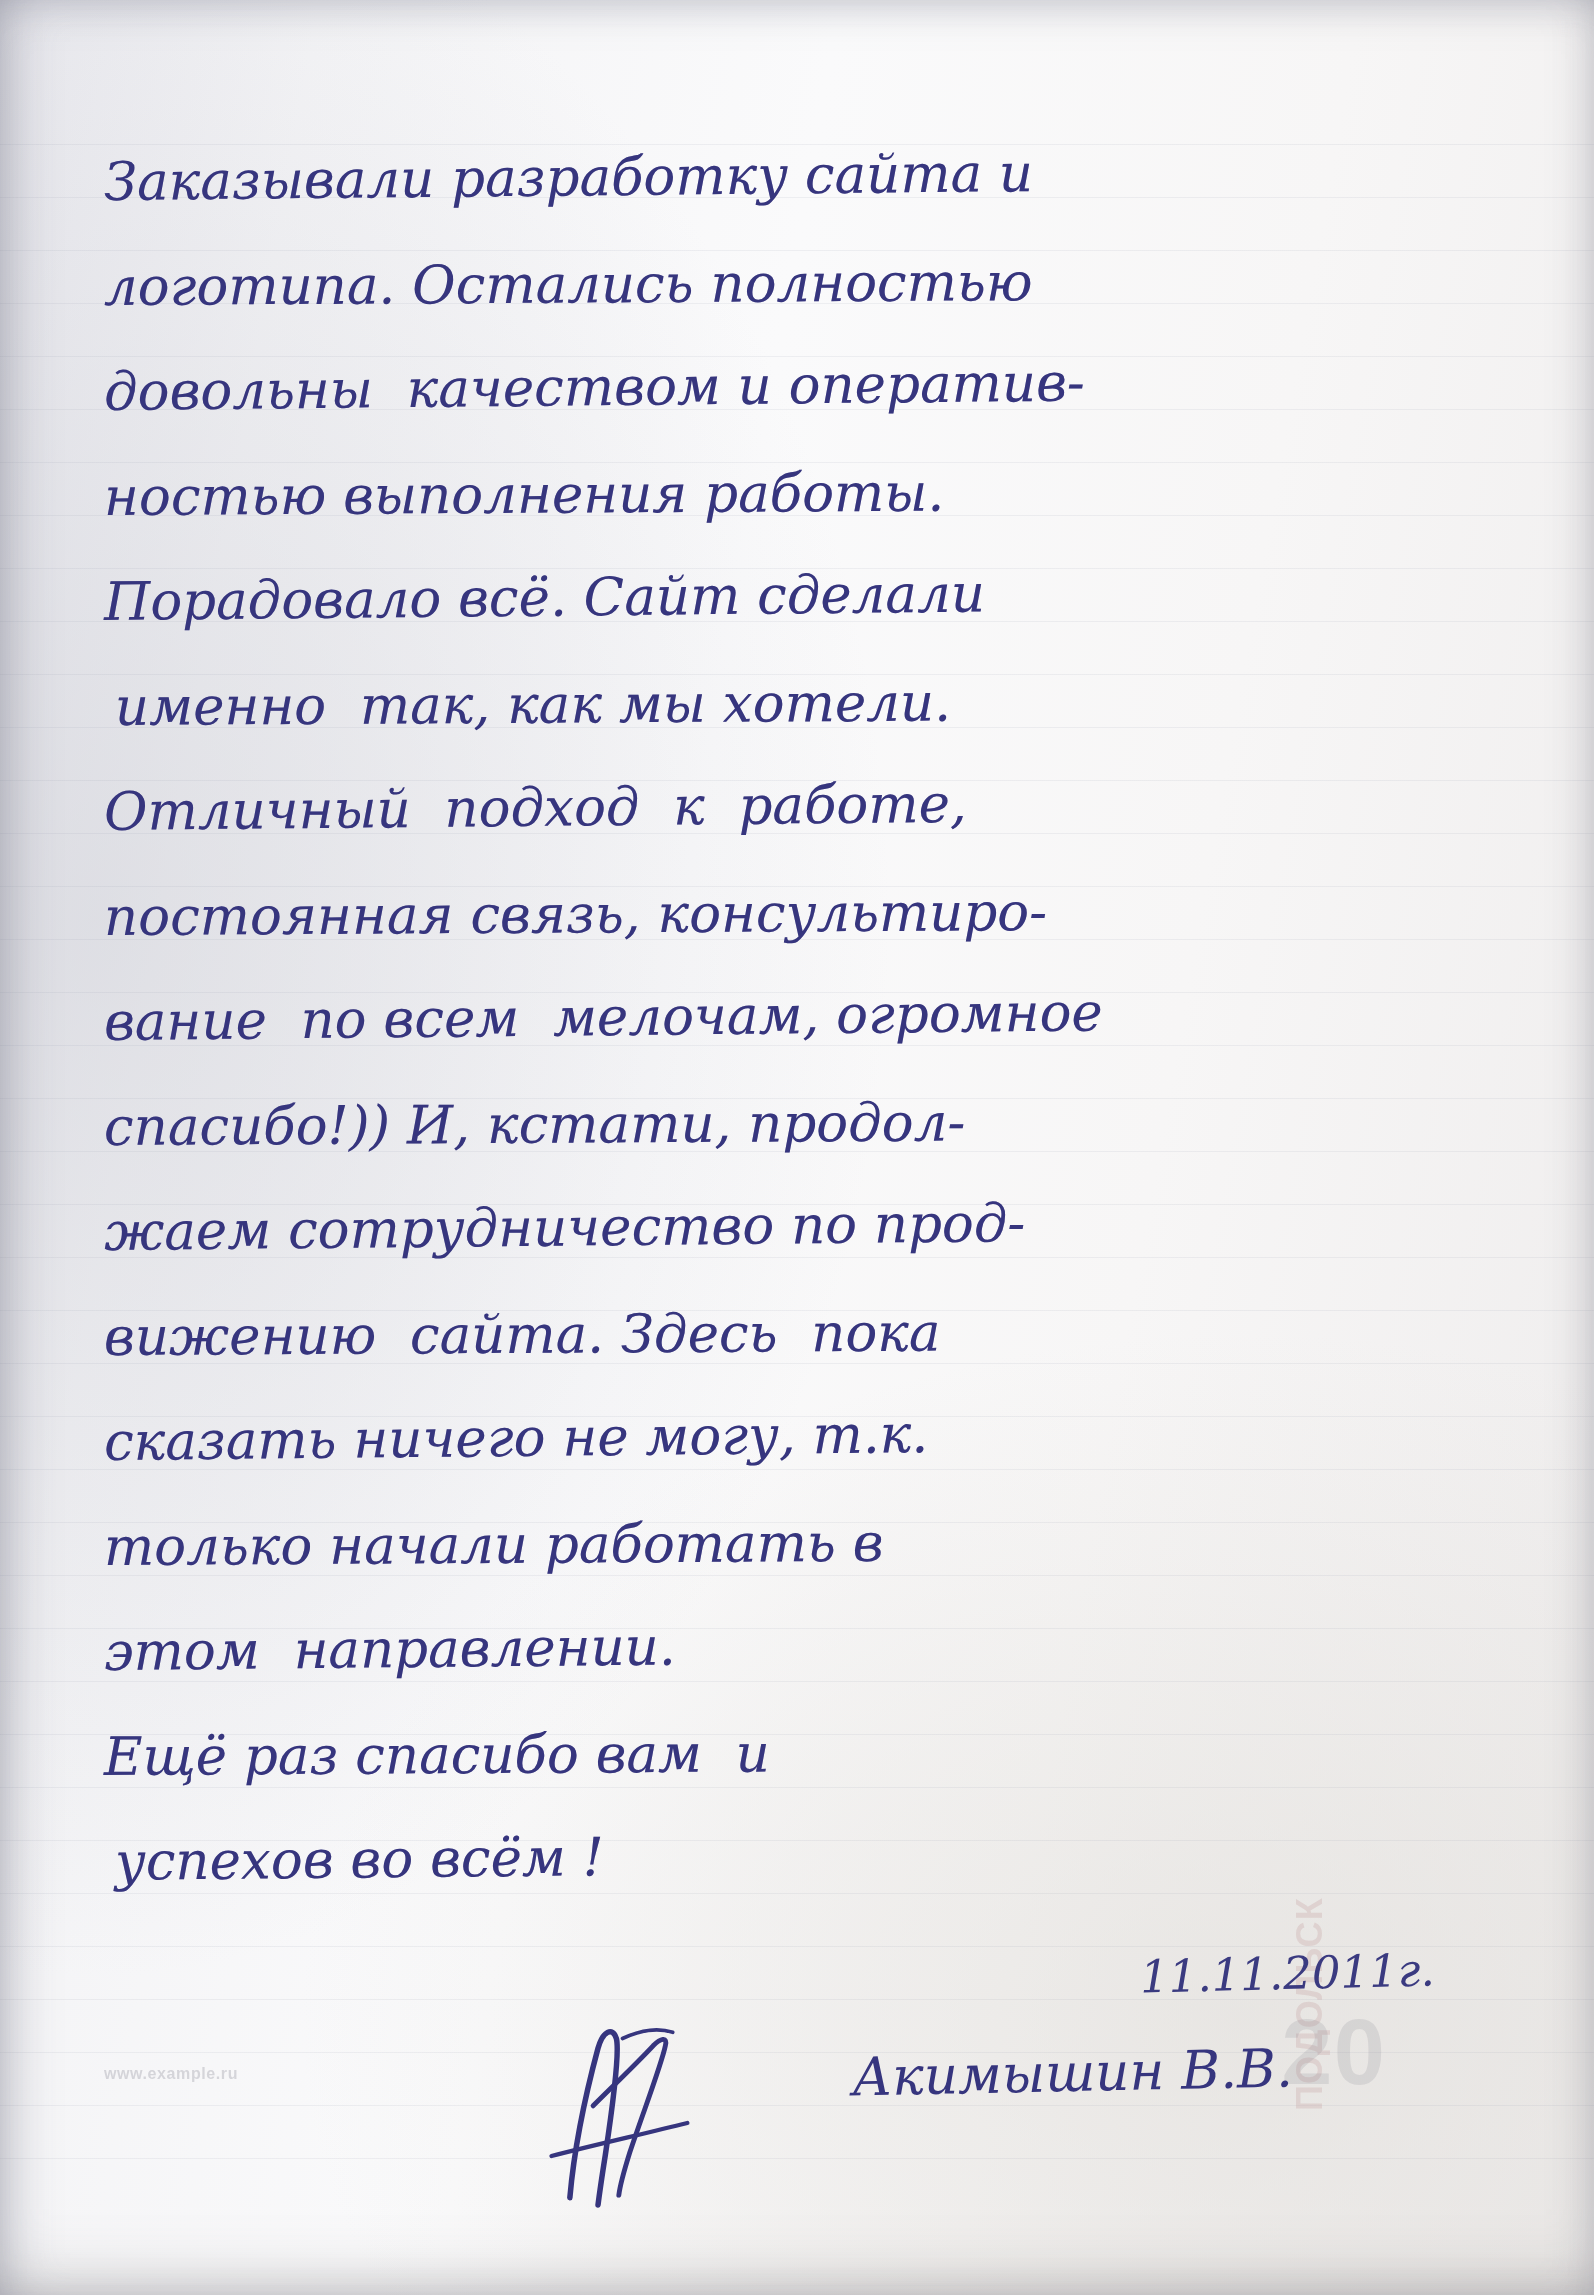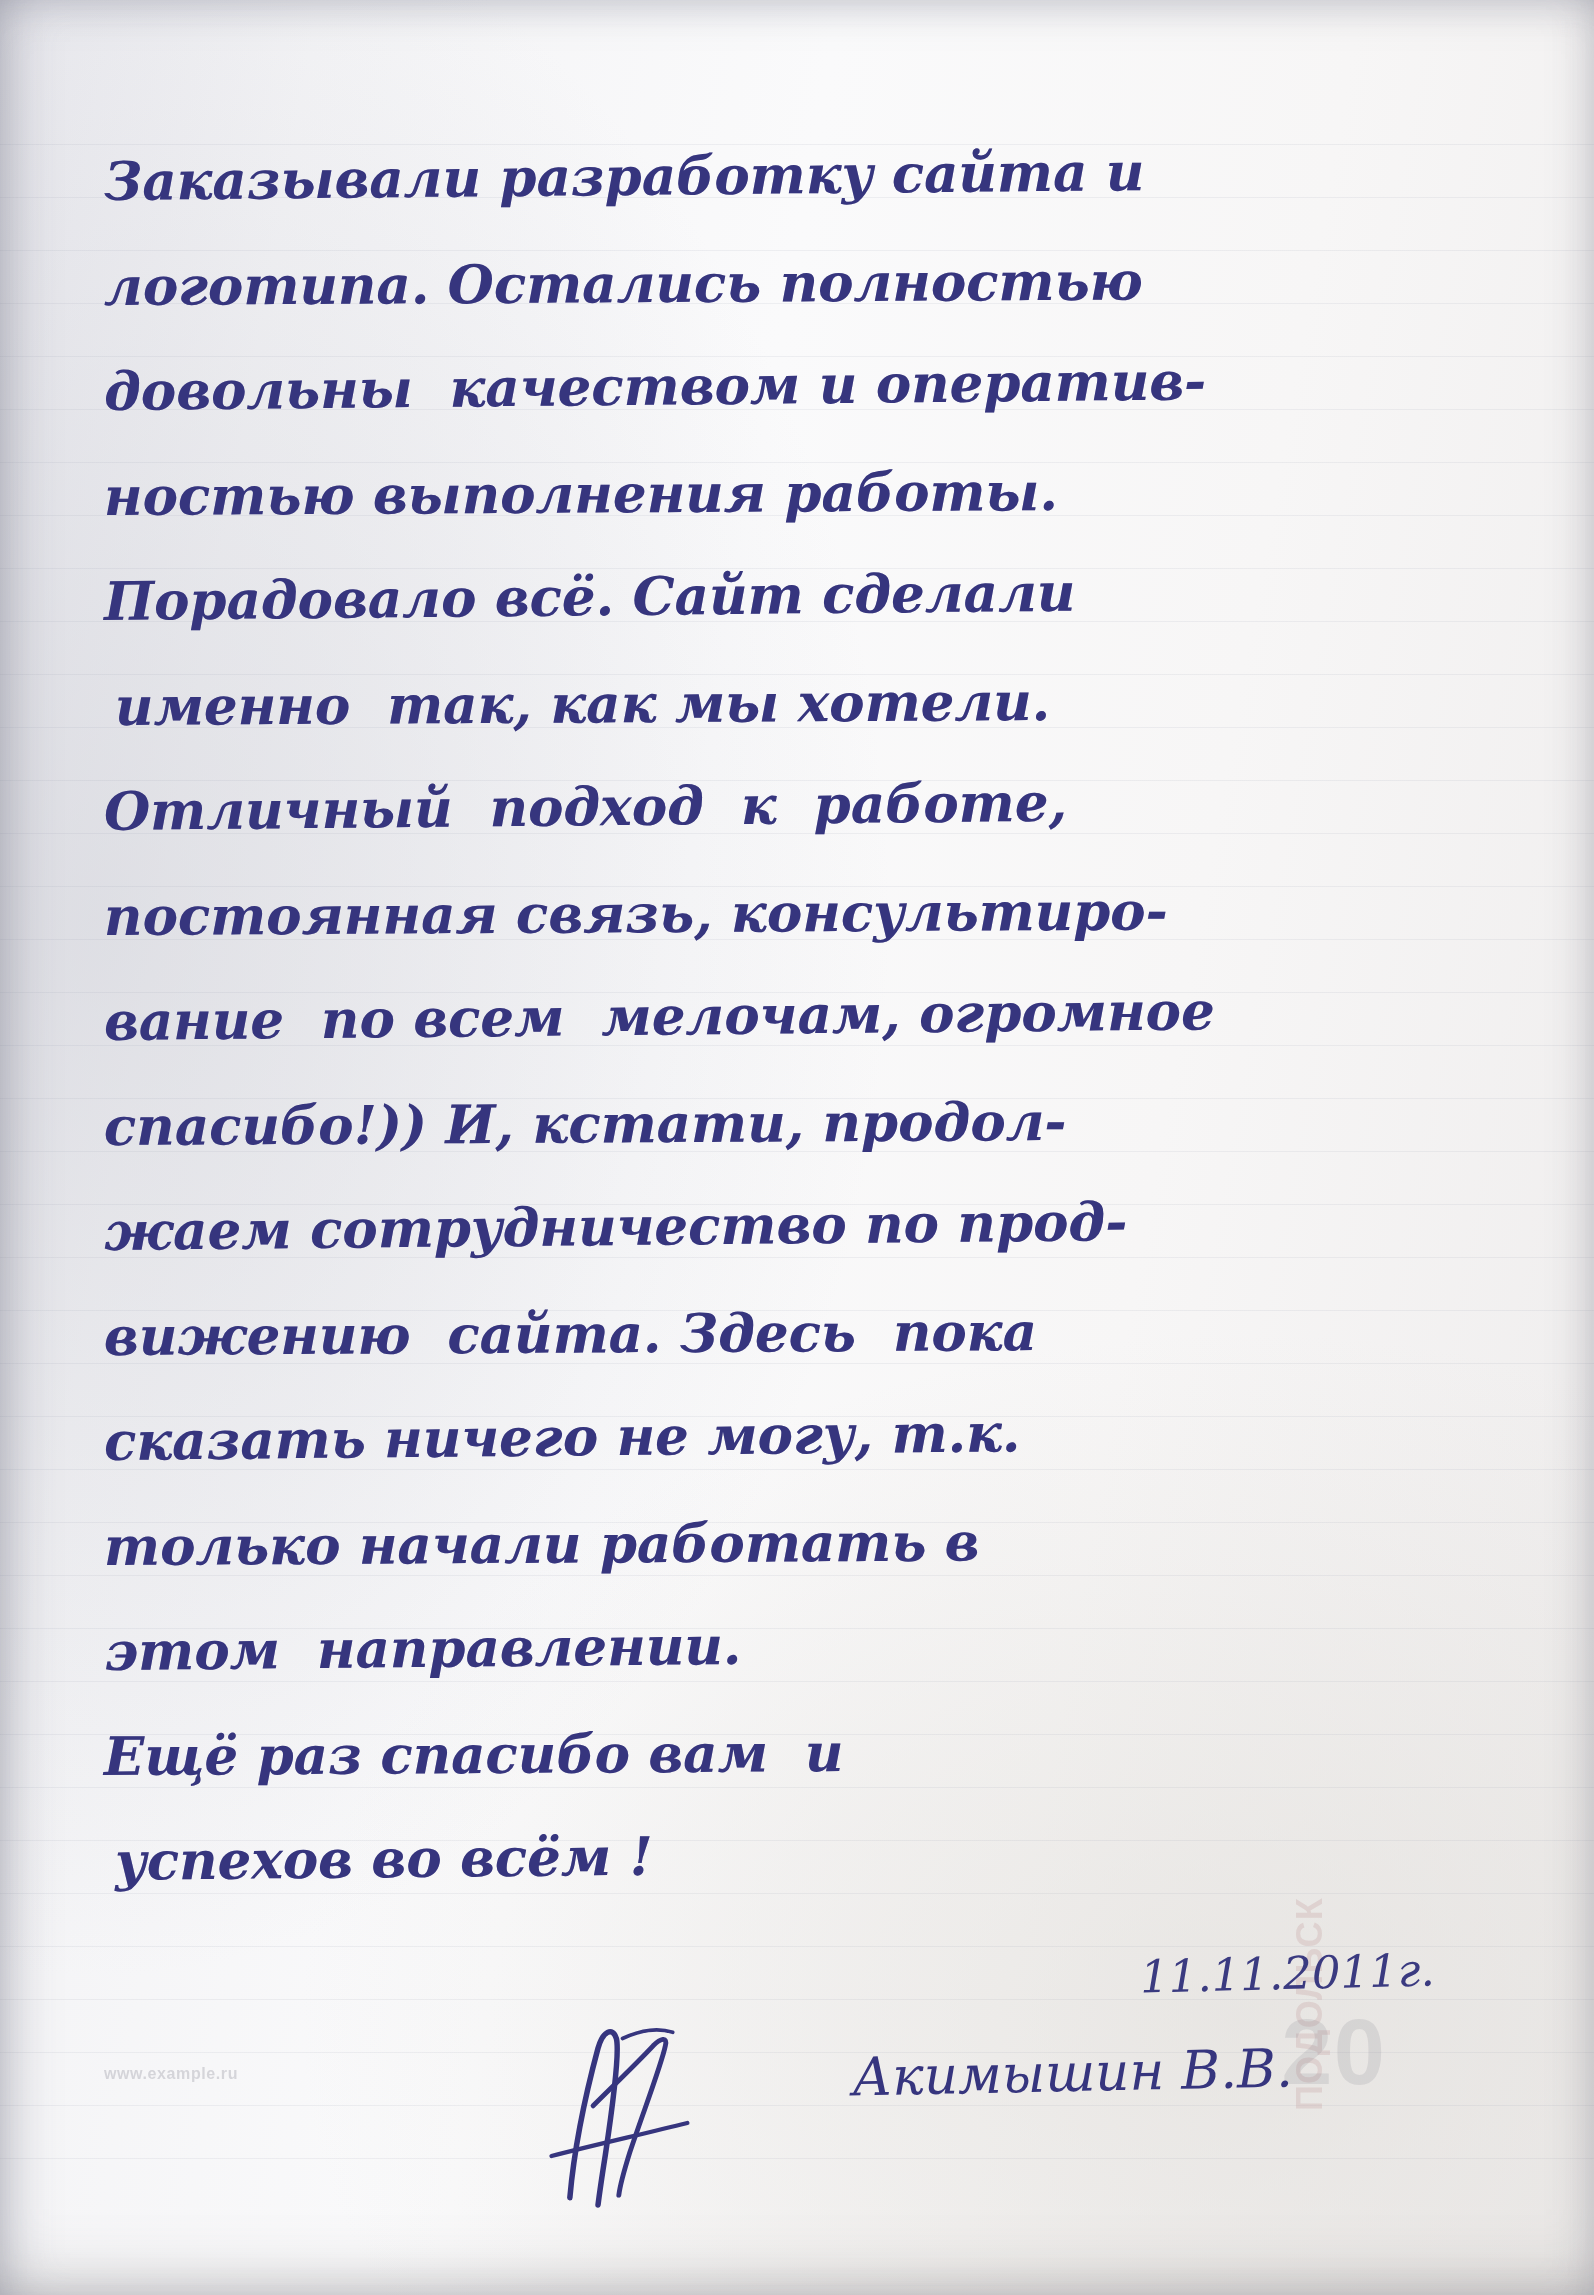--- a/index.html
+++ b/index.html
@@ -78,21 +78,20 @@
     letter-spacing: 0.6px;
   }
 
   
   .handwriting {
     position: absolute;
     left: 104px;
     top: 129px;
     width: 1404px;
     color: #34357a;
-    font-weight: bold;
   }
   .line {
     font-family: "DejaVu Serif", serif;
     font-style: italic;
     font-size: 53px;
     line-height: 105px;
     white-space: pre;
     color: #36357e;
     transform-origin: left center;
     text-shadow: 0 0 0.6px rgba(54,53,126,0.35);

